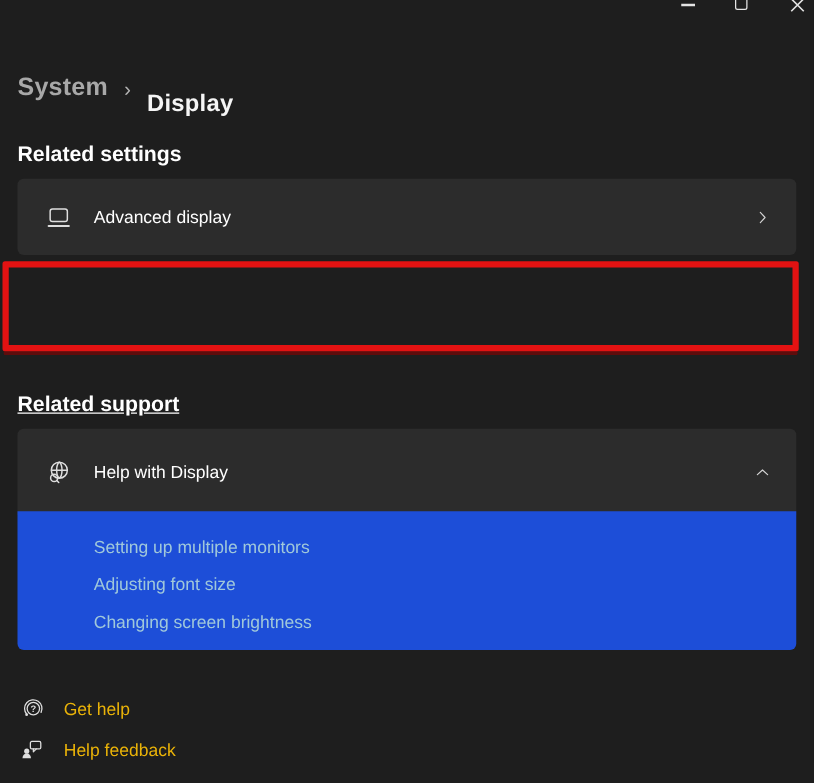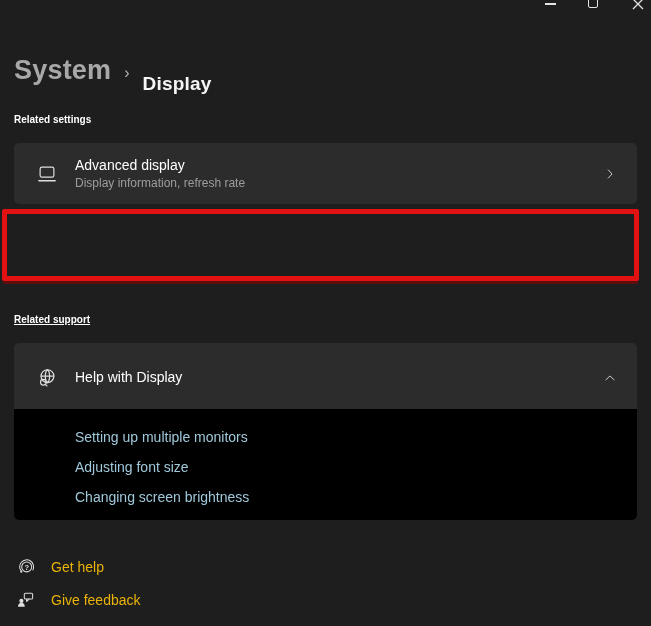--- a/index.html
+++ b/index.html
@@ -12,26 +12,26 @@
 
   
   .caption-btn { position: absolute; z-index: 10; cursor: default; }
   .min-glyph { left: 545px; top: 3px; width: 11px; height: 2px; background: #e4e4e4; }
   .max-glyph { left: 588px; top: -2px; width: 10px; height: 10px;
                border: 1.3px solid #e4e4e4; border-radius: 2px; background: transparent; }
   .close-glyph { left: 631px; top: -3px; width: 14px; height: 14px; }
 
   
   .breadcrumb { position: absolute; left: 14px; top: 45px; display: flex; align-items: center; gap: 13px; }
-  .bc-parent { font-size: 27px; font-weight: 600; color: #a8a8a8; letter-spacing: 0.2px; cursor: pointer; }
+  .bc-parent { font-size: 20px; font-weight: 600; color: #a8a8a8; letter-spacing: 0.2px; cursor: pointer; }
   .bc-sep { font-size: 16px; color: #b4b4b4; padding-top: 5px; }
   .bc-current { font-size: 19px; font-weight: 600; color: #f5f5f5; letter-spacing: 0.2px; margin-top: 28px; }
 
   
-  .section-heading { position: absolute; left: 14px; font-size: 10px; font-weight: 700; color: #ffffff; }
+  .section-heading { position: absolute; left: 14px; font-size: 17px; font-weight: 700; color: #ffffff; }
   .heading-settings { top: 114px; }
   .heading-support  { top: 314px; text-decoration: underline; }
 
   
   .card {
     position: absolute; left: 14px; width: 623px;
     background: #2c2c2c; border-radius: 5px;
     display: flex; align-items: center;
     padding: 0 20px 0 22px; cursor: pointer;
   }
@@ -48,21 +48,21 @@
     position: absolute; left: 2px; top: 209px; width: 637px; height: 72px;
     border: 5px solid #e31212; border-radius: 2px;
     box-shadow: 0 4px 0 -1px #5f0c0c;
     pointer-events: none; z-index: 5;
   }
 
   
   .expander-header { top: 343px; height: 69px; border-radius: 5px 5px 0 0; }
   .expander-content {
     position: absolute; left: 14px; top: 409px; width: 623px; height: 111px;
-    background: #000000; border-radius: 0 0 5px 5px;
+    background: #1d4ed8; border-radius: 0 0 5px 5px;
     display: flex; flex-direction: column; gap: 13px;
     padding: 20px 0 0 61px;
   }
   .help-link { font-size: 14px; color: #a0c8da; line-height: 17px; text-decoration: none; cursor: pointer; width: max-content; }
 
   
   .footer-row { position: absolute; left: 16px; display: flex; align-items: center; gap: 16px; cursor: pointer; }
   .footer-gethelp  { top: 557px; }
   .footer-feedback { top: 590px; }
   .footer-label { font-size: 14px; color: #eab308; }
@@ -94,21 +94,20 @@
 
   <div class="card card-advanced">
     <span class="row-icon">
       <svg width="22" height="22" viewBox="0 0 24 24" class="stroke-icon">
         <rect x="4.5" y="4.5" width="15" height="11" rx="2"></rect>
         <path d="M3.2 19.4 h17.6" stroke-width="1.8"></path>
       </svg>
     </span>
     <span class="row-text">
       <span class="row-title">Advanced display</span>
-      <span class="row-subtitle">Display information, refresh rate</span>
     </span>
     <span class="row-chevron">
       <svg width="14" height="14" viewBox="0 0 24 24" class="chev">
           <path d="M9 5 l6.5 7 -6.5 7"></path>
         </svg>
     </span>
   </div>
 
 
   <div class="highlight-box"></div>
@@ -155,16 +154,16 @@
 
   <div class="footer-row footer-feedback">
     <span>
       <svg width="19" height="19" viewBox="0 0 24 24" class="stroke-icon">
         <rect x="10.5" y="4" width="10.5" height="7.5" rx="1.5"></rect>
         <path d="M13.5 11.5 v3 l3 -3"></path>
         <circle cx="6.8" cy="13.8" r="2.6" fill="#dedede" stroke="none"></circle>
         <path d="M2.5 21 c0 -3.2 2 -4.8 4.3 -4.8 s4.3 1.6 4.3 4.8 z" fill="#dedede" stroke="none"></path>
       </svg>
     </span>
-    <span class="footer-label">Give feedback</span>
+    <span class="footer-label">Help feedback</span>
   </div>
 
 </div>
 
 </body></html>

